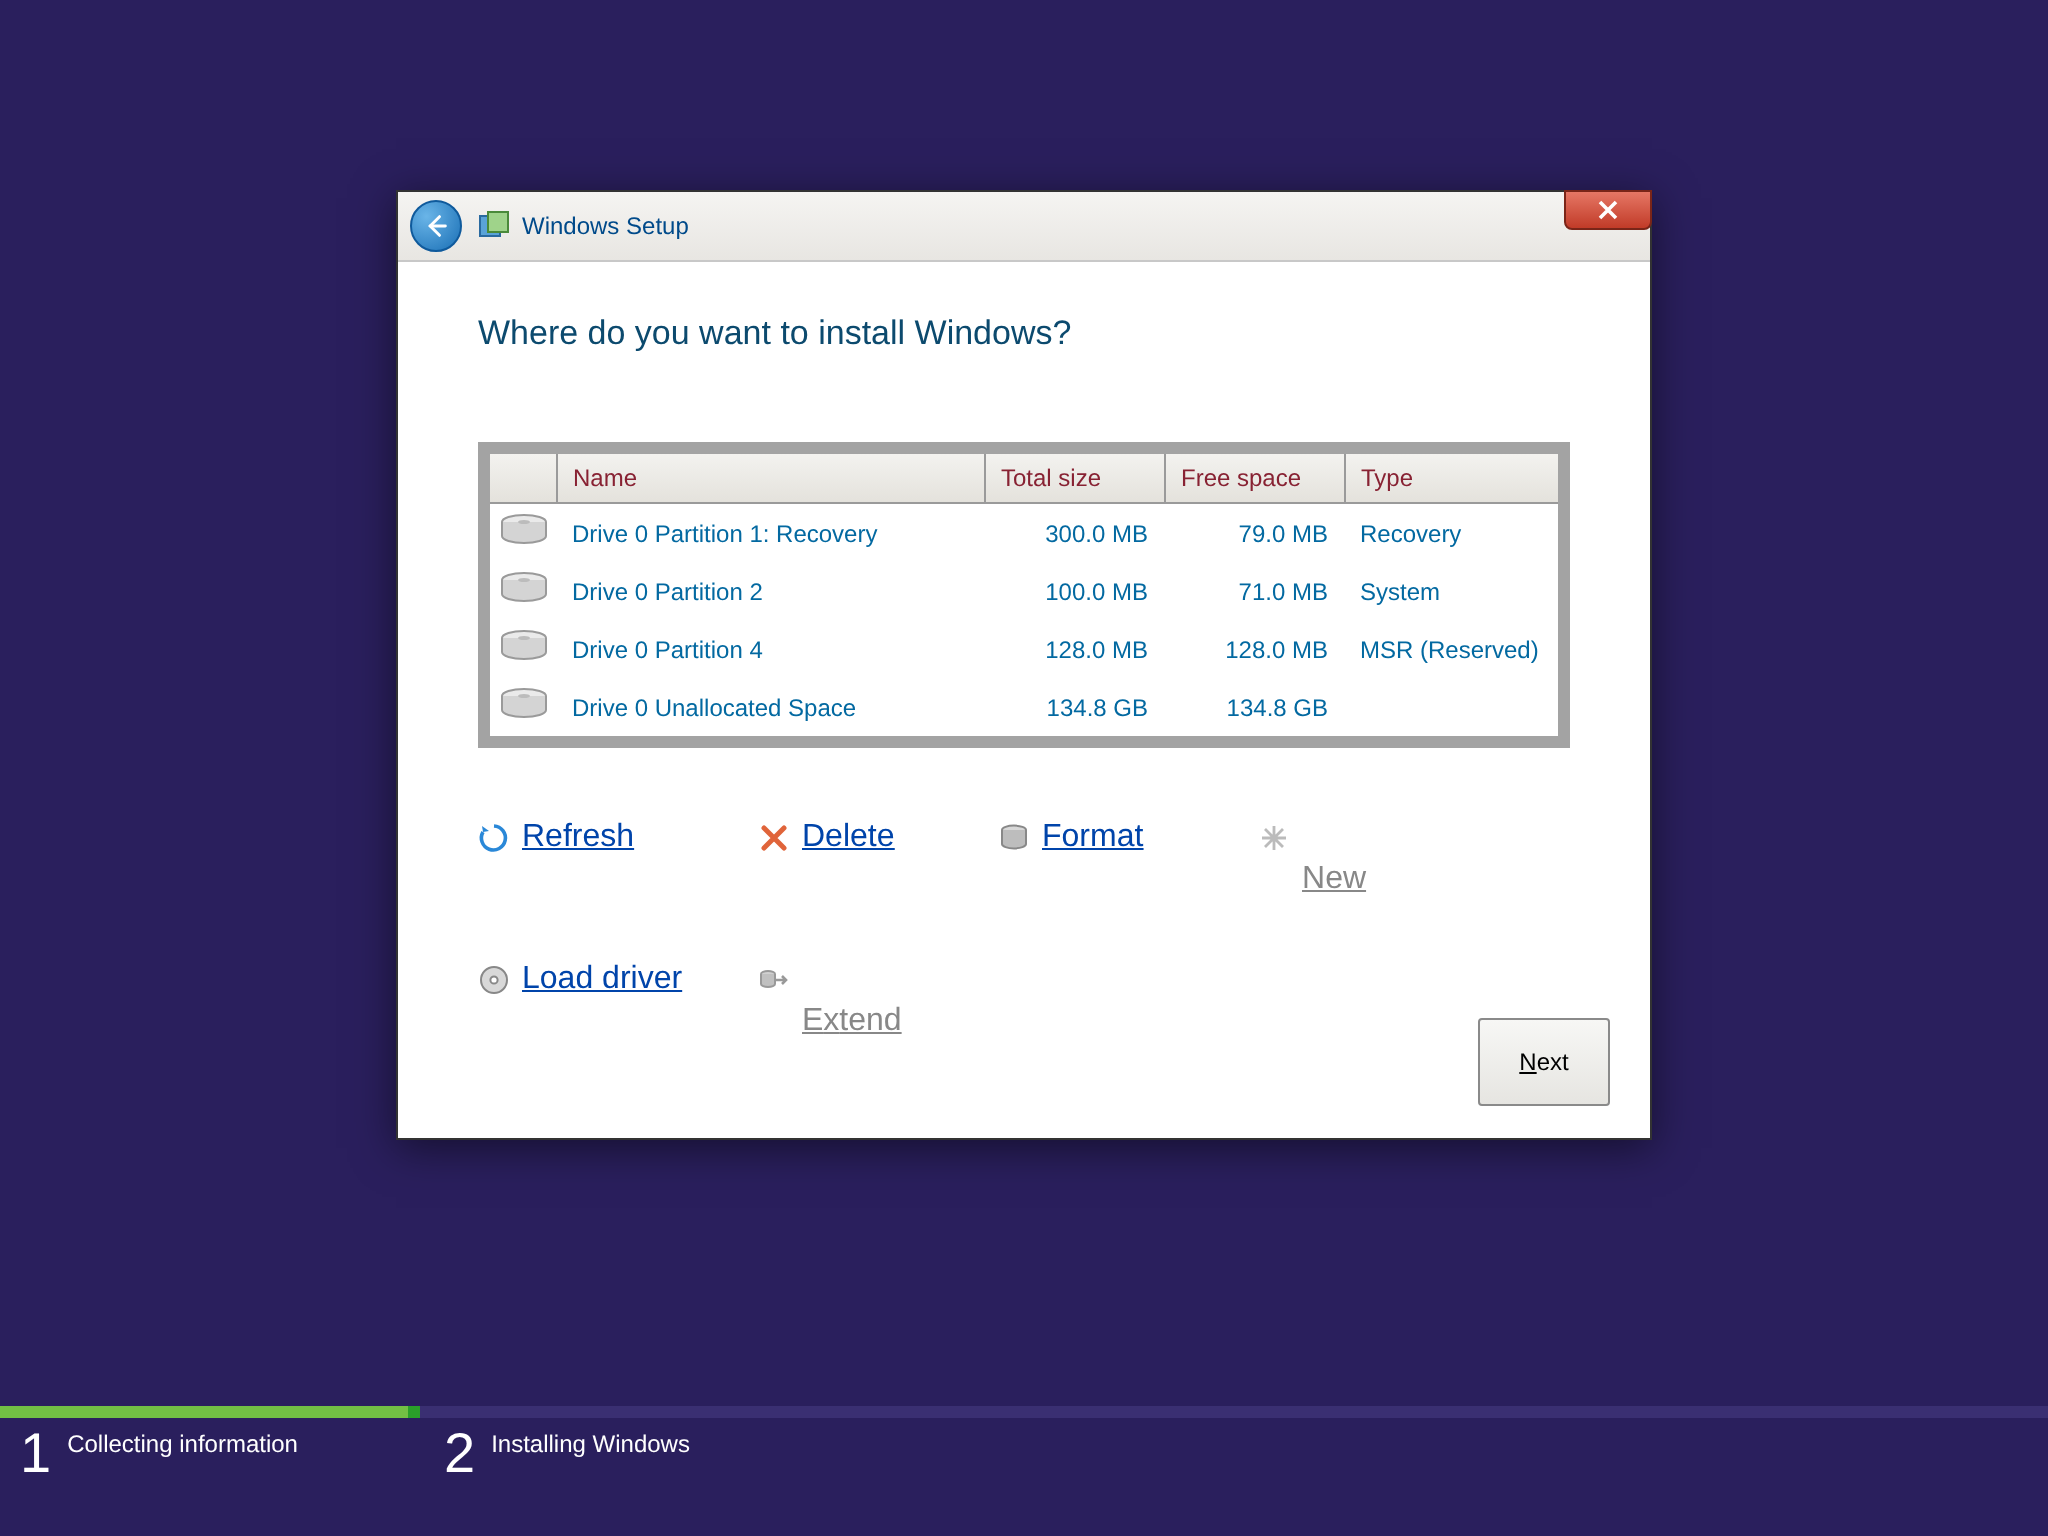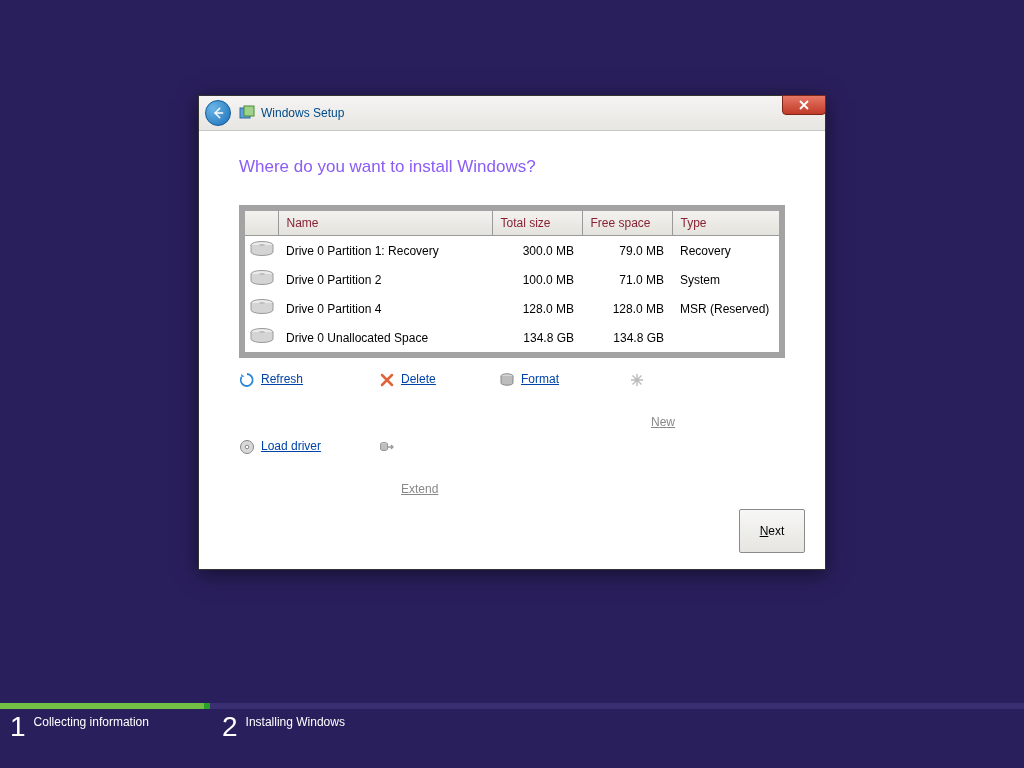--- a/index.html
+++ b/index.html
@@ -54,24 +54,24 @@
   border: 1px solid #7a2518;
   border-radius: 0 0 4px 4px;
   display: flex; align-items: center; justify-content: center;
   cursor: pointer;
 }
 .close-btn svg { width: 10px; height: 10px; }
 .content {
   padding: 26px 40px 16px 40px;
 }
 .heading {
-  color: #8b5cf6;
+  color: #0c4a6e;
   font-size: 17px;
   font-weight: 400;
-  margin-bottom: 28px;
+  margin-bottom: 44px;
 }
 .table {
   border: 6px solid #a3a3a3;
   border-collapse: collapse;
   width: 100%;
 }
 .th-row th {
   background: linear-gradient(#f3f2ef, #e4e2dc);
   border: 1px solid #9a9a9a;
   padding: 5px 8px;
@@ -80,41 +80,41 @@
   font-size: 12px;
   text-align: left;
 }
 .th-icon { width: 36px; }
 .th-name { }
 .th-size, .th-free { text-align: right; width: 90px; margin-left: 48px; }
 .th-type { width: 110px; }
 tbody tr td {
   padding: 7px 8px;
   font-size: 12px;
-  color: #000000;
+  color: #0369a1;
 }
 tbody tr.sel td {
   background: linear-gradient(#c8eeff, #a1ddf7);
   color: #083a60;
 }
 tbody tr.sel { outline: 1px solid #5db8e6; outline-offset: -1px; }
 .td-icon { width: 36px; text-align: center; padding: 4px 2px; }
 .td-size, .td-free { text-align: right; }
 .disk-icon {
   width: 26px; height: 18px;
 }
 .actions {
   margin-top: 14px;
   display: grid;
   grid-template-columns: 140px 120px 130px 120px;
   row-gap: 10px;
 }
 .act {
-  display: flex; align-items: flex-start; gap: 6px;
-  font-size: 12px;
+  display: flex; align-items: center; gap: 6px;
+  font-size: 16px;
   cursor: pointer;
 }
 .act .lbl { color: #0044aa; text-decoration: underline; }
 .act.disabled .lbl { color: #888; text-decoration: underline; margin-top: 43px; }
 .act .ic { width: 16px; height: 16px; display:flex; align-items:center; justify-content:center; }
 .act .u { text-decoration: underline; }
 .next-row {
   position: absolute;
   right: 20px; bottom: 16px;
 }

